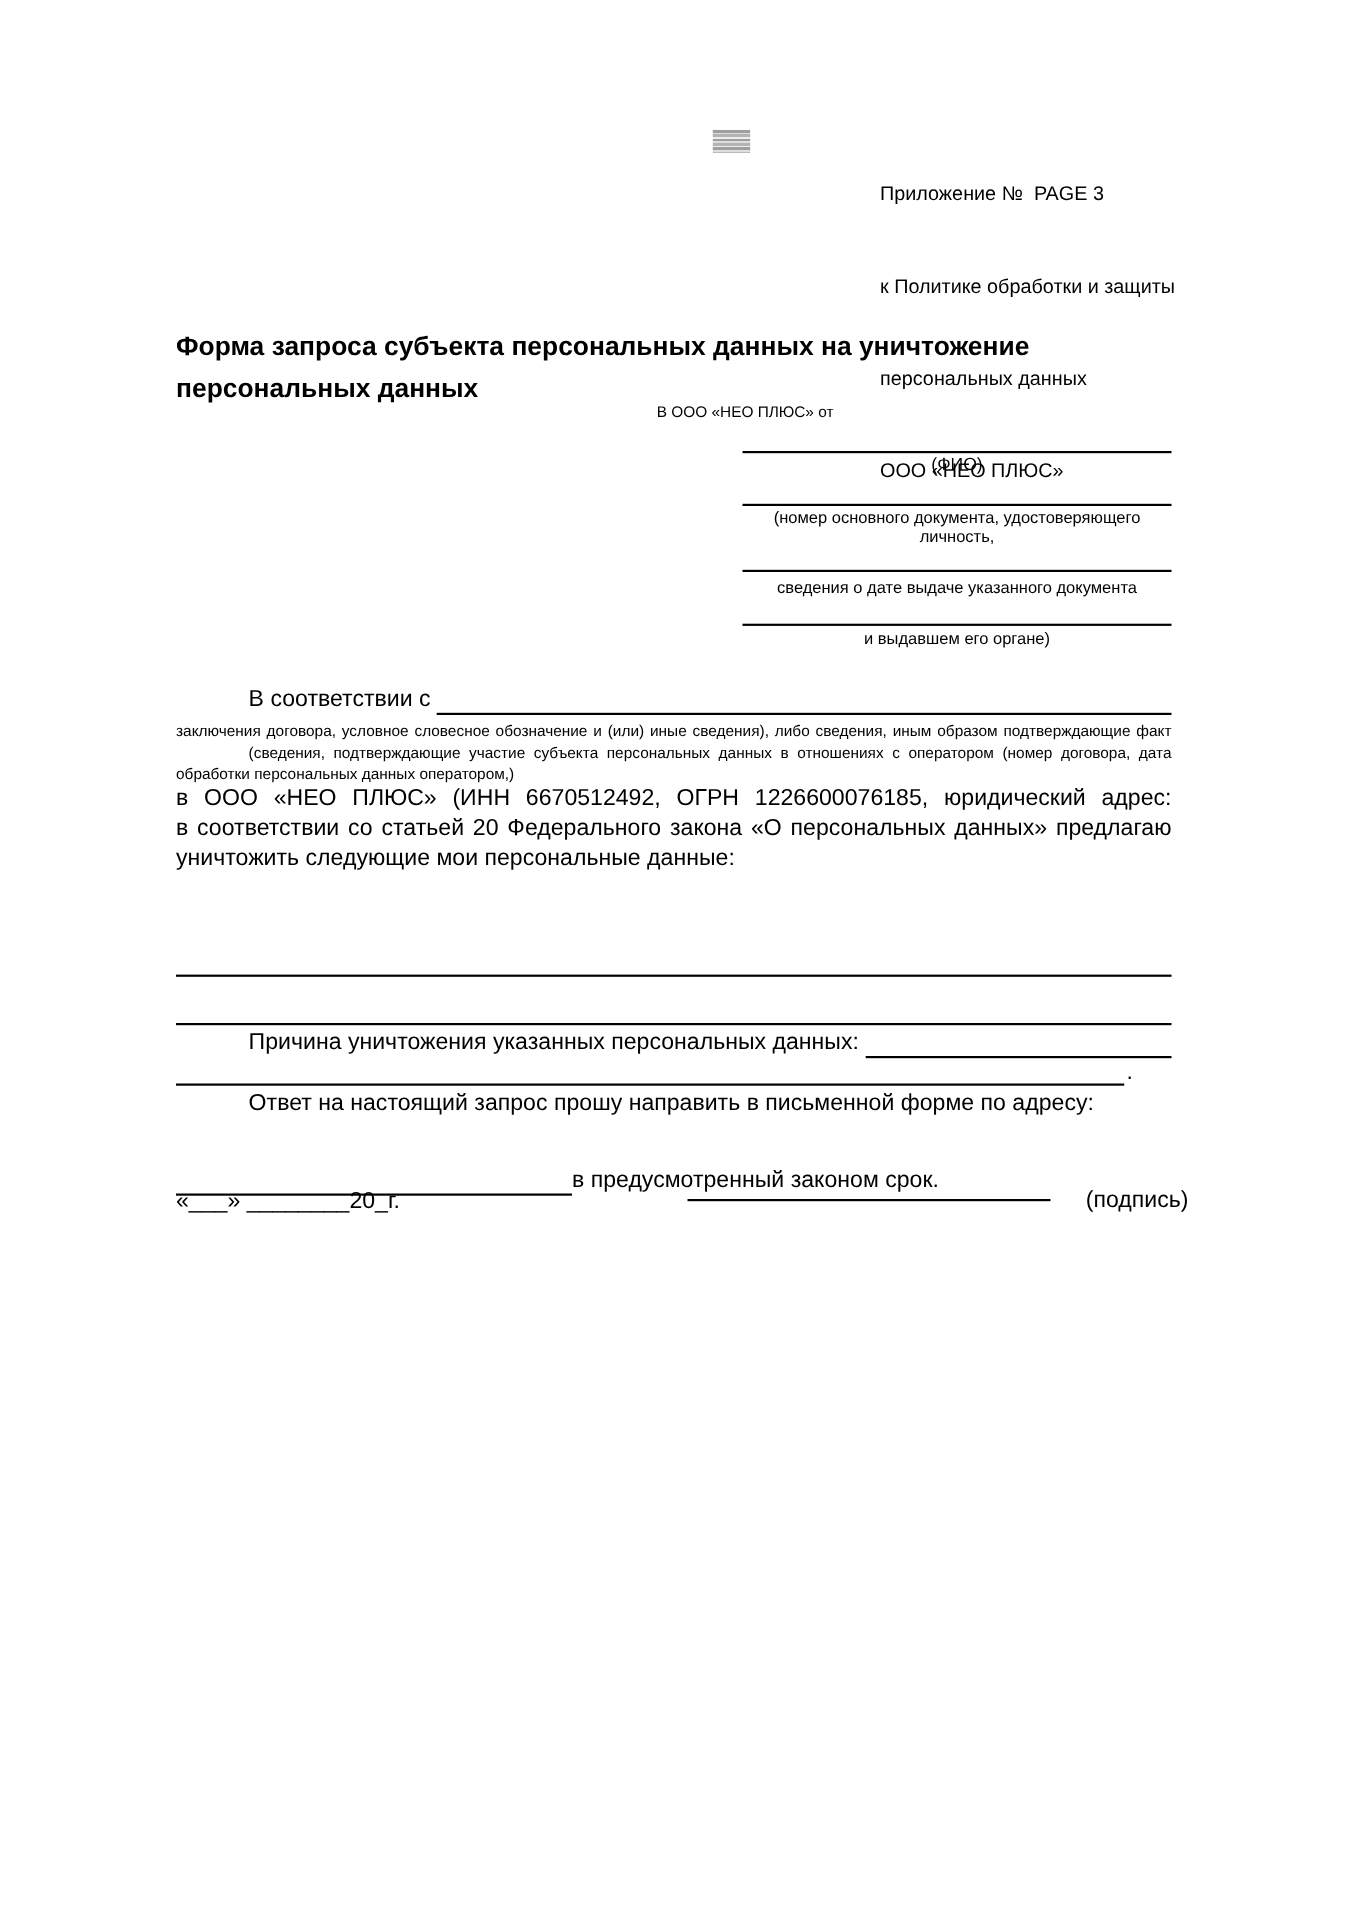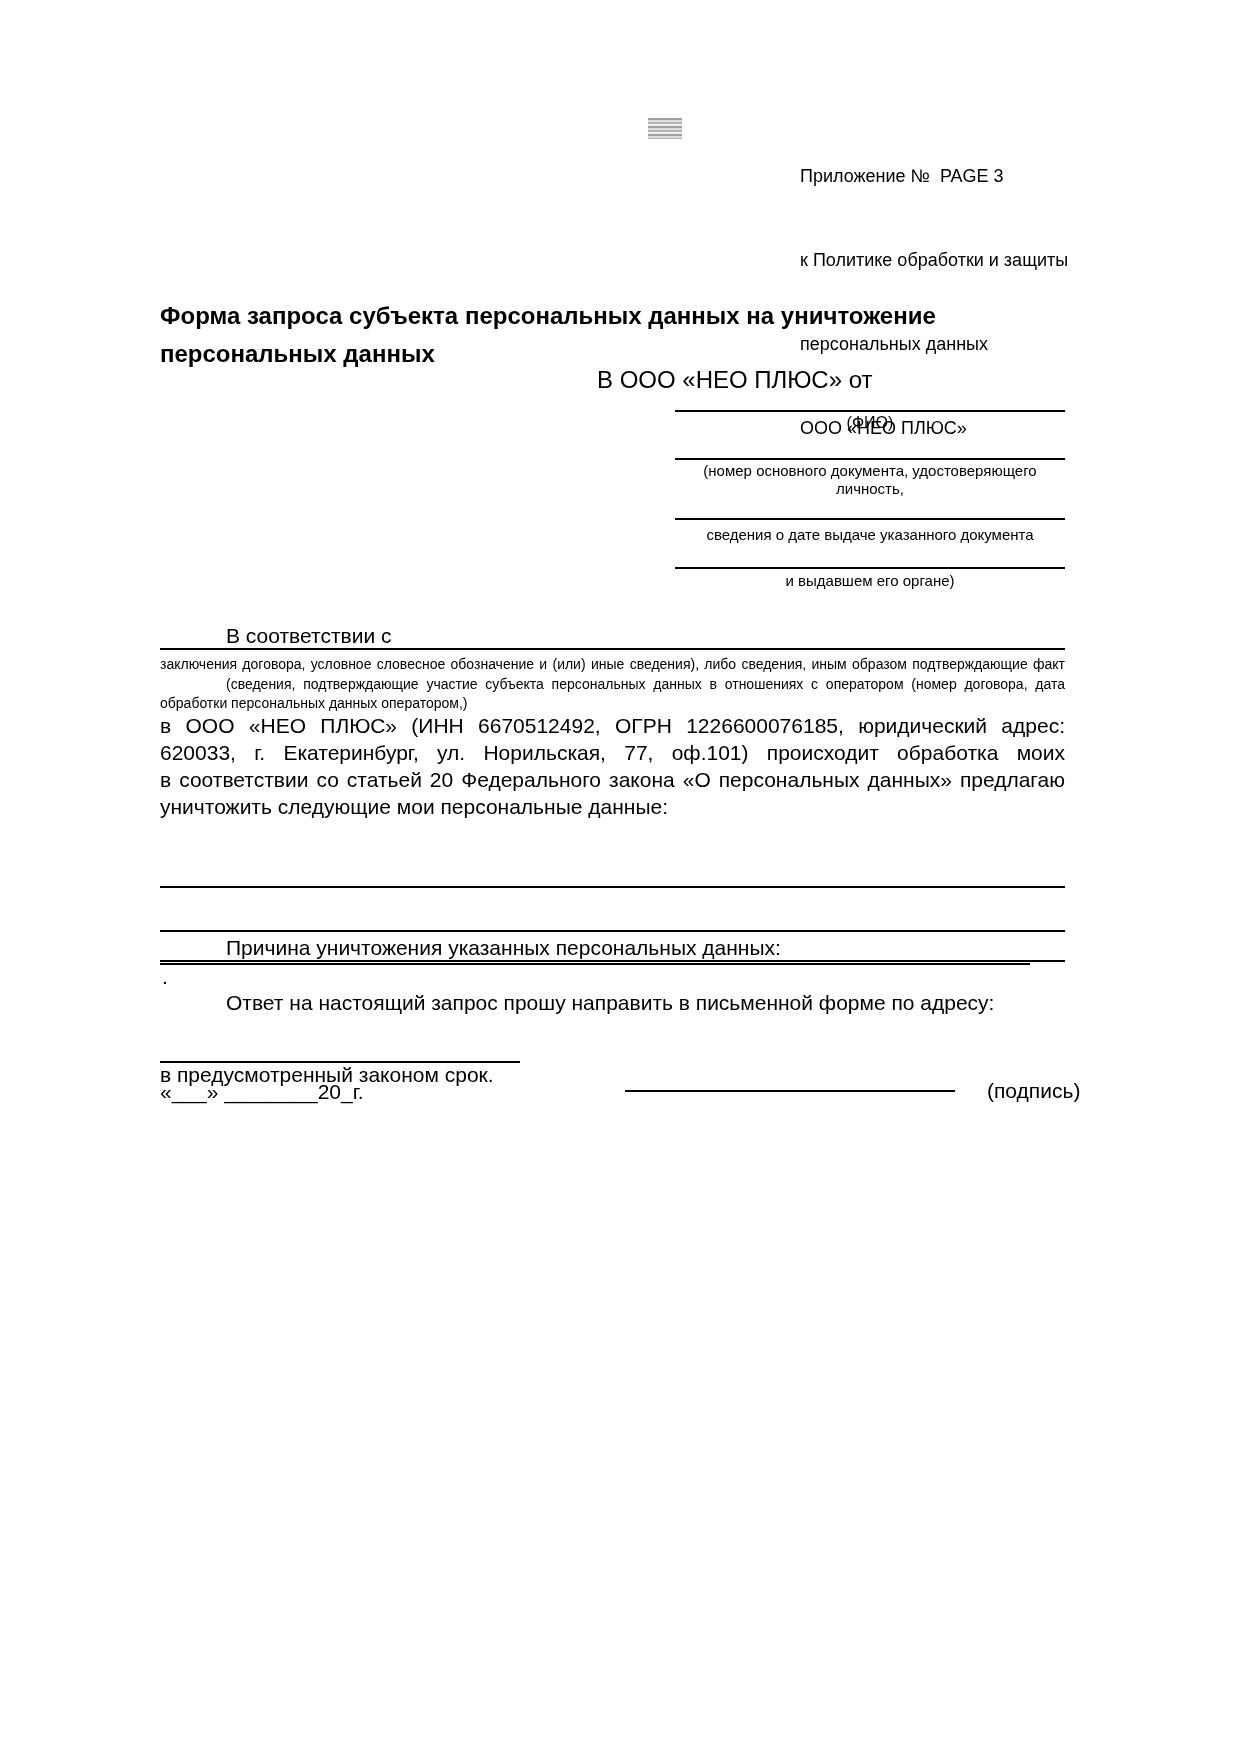--- a/index.html
+++ b/index.html
@@ -19,30 +19,30 @@
     opacity:.85;
   }
   .header-note{
     position:absolute;left:800px;top:106px;
     font-size:18px;line-height:28px;white-space:pre-wrap;
   }
   .content{position:absolute;left:160px;top:0;width:905px;}
   .content > div{position:absolute;left:0;width:100%;}
 
   .title{top:297px;text-align:left;font-weight:bold;font-size:24px;line-height:38px;}
-  .addressee{top:366px;left:437px !important;width:auto !important;font-size:24px;white-space:nowrap;}
+  .addressee{top:366px;left:437px !important;width:auto !important;font-size:14px;white-space:nowrap;}
 
   .fline{left:515px !important;width:390px !important;height:22px;border-bottom:2px solid #000;}
   .fcap{left:515px !important;width:390px !important;text-align:center;font-size:15px;line-height:18px;}
   .f1{top:388px;} .c1{top:414px;font-size:16px;}
   .f2{top:436px;} .c2{top:462px;}
   .f3{top:496px;} .c3{top:526px;}
   .f4{top:545px;} .c4{top:572px;}
 
-  .row{display:flex;align-items:stretch;font-size:21px;flex-direction:column;}
+  .row{display:flex;align-items:stretch;font-size:21px;}
   .fill{flex:1;border-bottom:2px solid #000;}
   .accordance{top:624px;height:26px;}
   .accordance .prefix{padding-left:66px;white-space:pre;}
 
   .note{top:655px;font-size:14px;line-height:19.5px;}
   .note .nl{text-align:justify;text-align-last:justify;}
   .note .nl.first{text-indent:66px;}
   .note .nl.last{text-align-last:left;}
 
   .bodytext{top:712px;font-size:21px;line-height:27px;}
@@ -110,21 +110,20 @@
     </div>
 
     <div class="note">
       <div class="nl">заключения договора, условное словесное обозначение и (или) иные сведения), либо сведения, иным образом подтверждающие факт</div>
       <div class="nl first">(сведения, подтверждающие участие субъекта персональных данных в отношениях с оператором (номер договора, дата</div>
       <div class="nl last">обработки персональных данных оператором,)</div>
     </div>
 
     <div class="bodytext">
       <div class="bl">в ООО «НЕО ПЛЮС» (ИНН 6670512492, ОГРН 1226600076185, юридический адрес:</div>
-      <div class="bl">620033, г. Екатеринбург, ул. Норильская, 77, оф.101) происходит обработка моих</div>
       <div class="bl">в соответствии со статьей 20 Федерального закона «О персональных данных» предлагаю</div>
       <div class="bl last">уничтожить следующие мои персональные данные:</div>
     </div>
 
     <div class="blank1"></div>
     <div class="blank2"></div>
 
     <div class="row reason">
       <span class="label">Причина уничтожения указанных персональных данных: </span>
       <span class="fill"></span>

